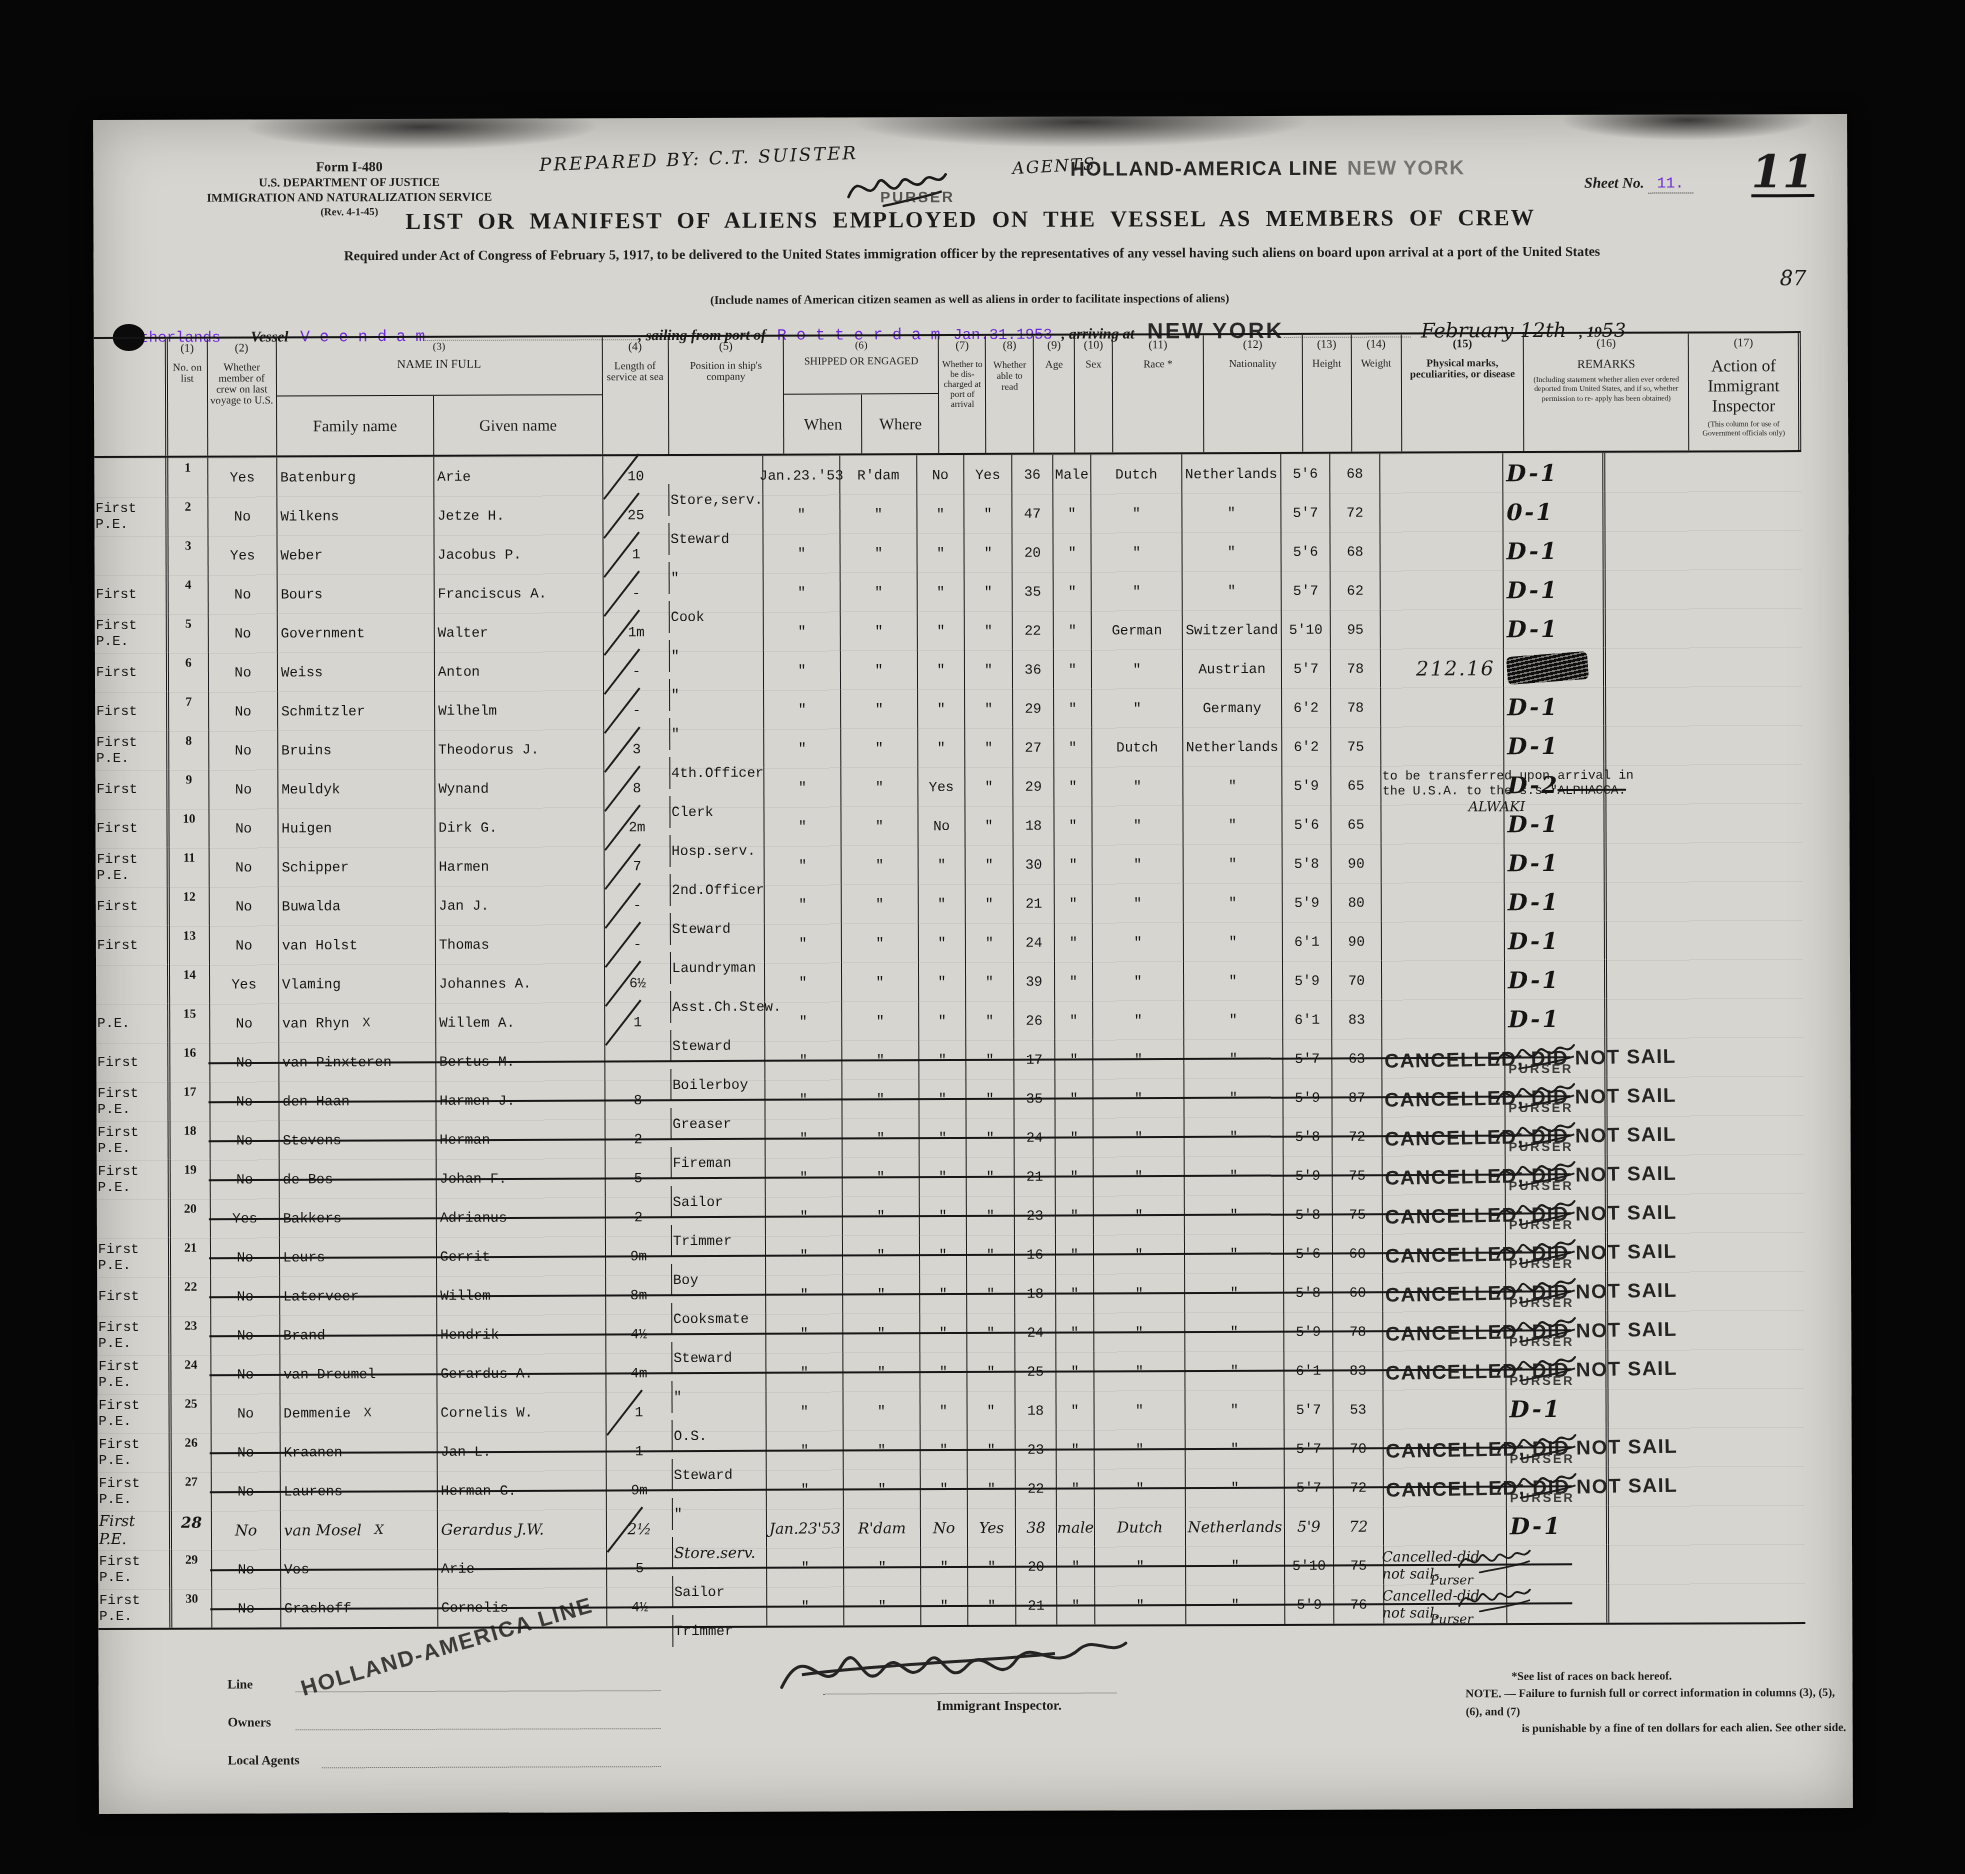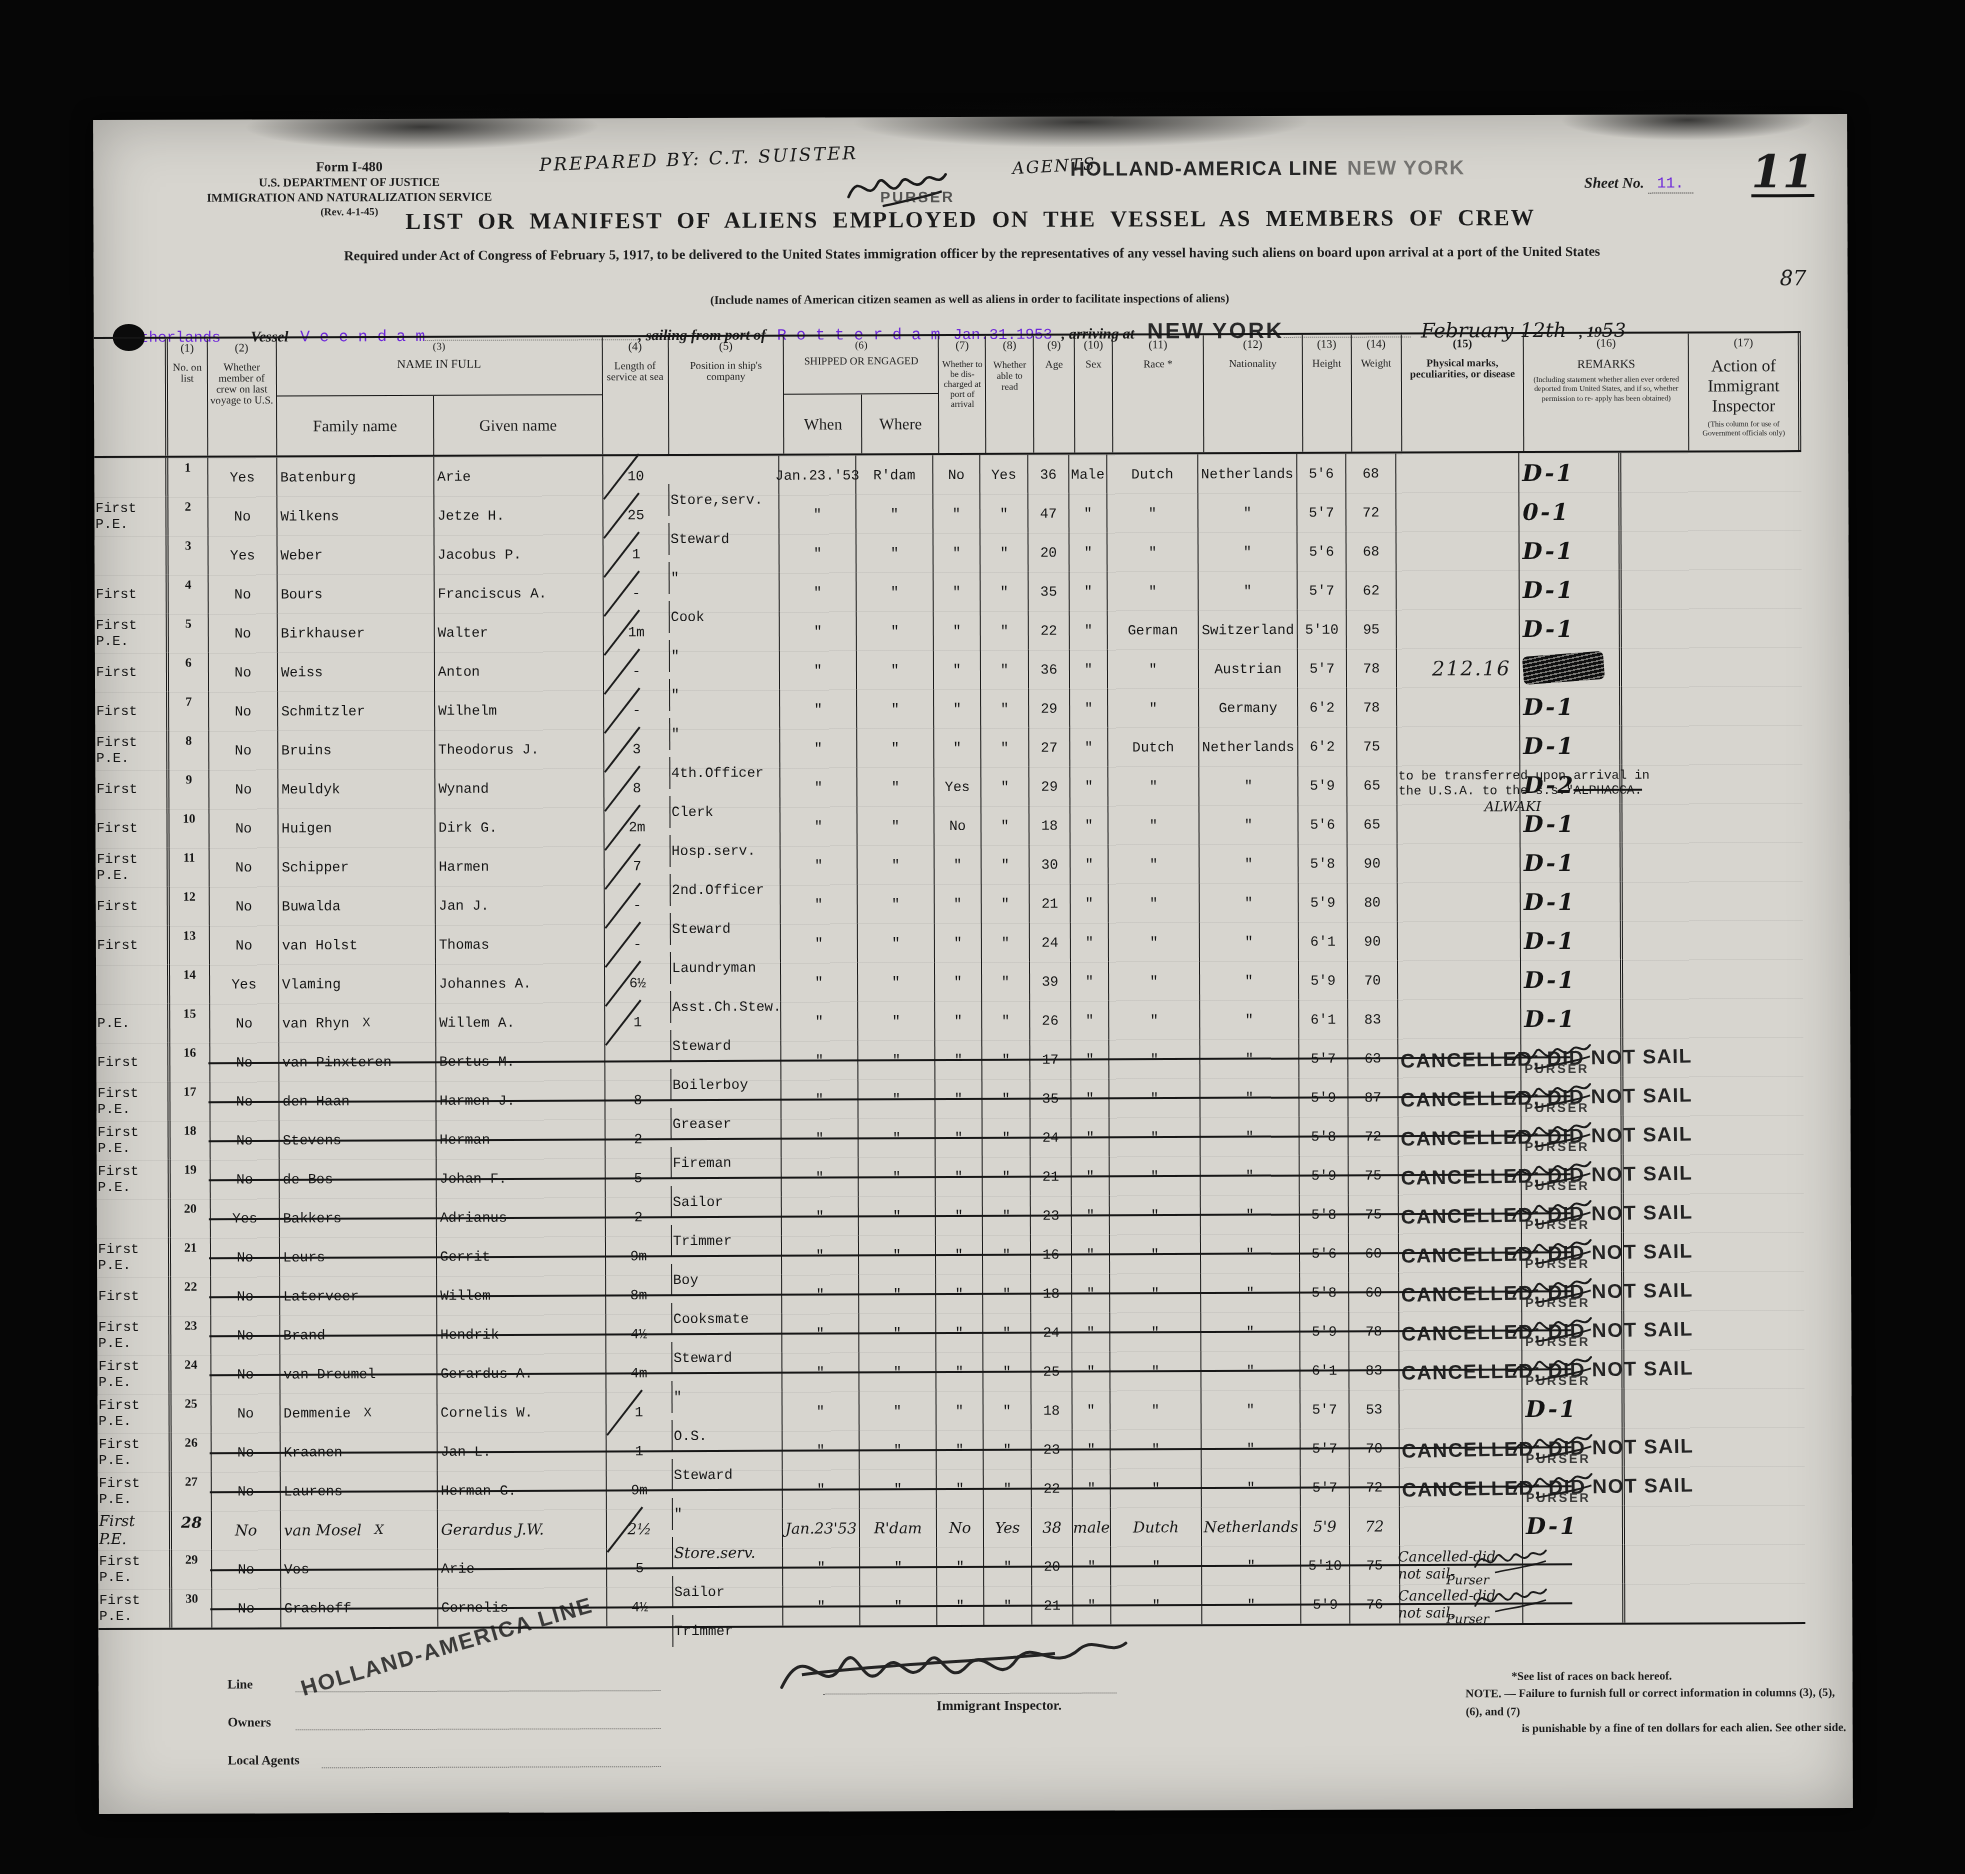--- a/index.html
+++ b/index.html
@@ -68,21 +68,21 @@
      align-items:center;font-family:"Liberation Mono",monospace;font-size:14px;color:#141414;
      padding:0 3px;overflow:visible;}
   .c-margin{width:71px;border-left:none;justify-content:flex-start;font-size:13.7px;white-space:pre-line;
      line-height:1.15;padding-left:1px;}
   .c-no{width:42px;border-left:3px double #1a1a1a;font-family:"Liberation Serif",serif;font-weight:bold;
      font-size:12.7px;align-items:flex-start;justify-content:center;padding-top:3px;}
   .c-member{width:69px;justify-content:center;}
   .c-family{width:157px;}
   .c-given{width:169px;}
   .c-length{width:66px;justify-content:center;}
-  .c-position{width:110px;padding:16px 1px;margin-top:28px;}
+  .c-position{width:94px;padding:16px 1px;margin-top:28px;}
   .c-when{width:77px;justify-content:center;}
   .c-where{width:77px;justify-content:center;}
   .c-disch{width:47px;justify-content:center;}
   .c-read{width:48px;justify-content:center;}
   .c-age{width:41px;justify-content:center;}
   .c-sex{width:38px;justify-content:center;}
   .c-race{width:91px;justify-content:center;}
   .c-nat{width:99px;justify-content:center;padding:0 1px;}
   .c-height{width:49px;justify-content:center;}
   .c-weight{width:50px;justify-content:center;}
@@ -398,21 +398,21 @@
         <div class="cell c-action">
               <span class="hand-action">D-1</span>
             </div>
       </div>
           <div class="trow slashed">
         <div class="cell c-margin typed">First
 P.E.</div>
         <div class="cell c-no">5</div>
         <div class="cell c-member">No</div>
         <div class="cell c-family">
-              <span>Birkhauser</span>
+              <span>Government</span>
               <span class="mark-x"></span>
             </div>
         <div class="cell c-given">Walter</div>
         <div class="cell c-length">
               <span class="slashline"></span>
               <span>1m</span>
             </div>
         <div class="cell c-position">"</div>
         <div class="cell c-when">"</div>
         <div class="cell c-where">"</div>

